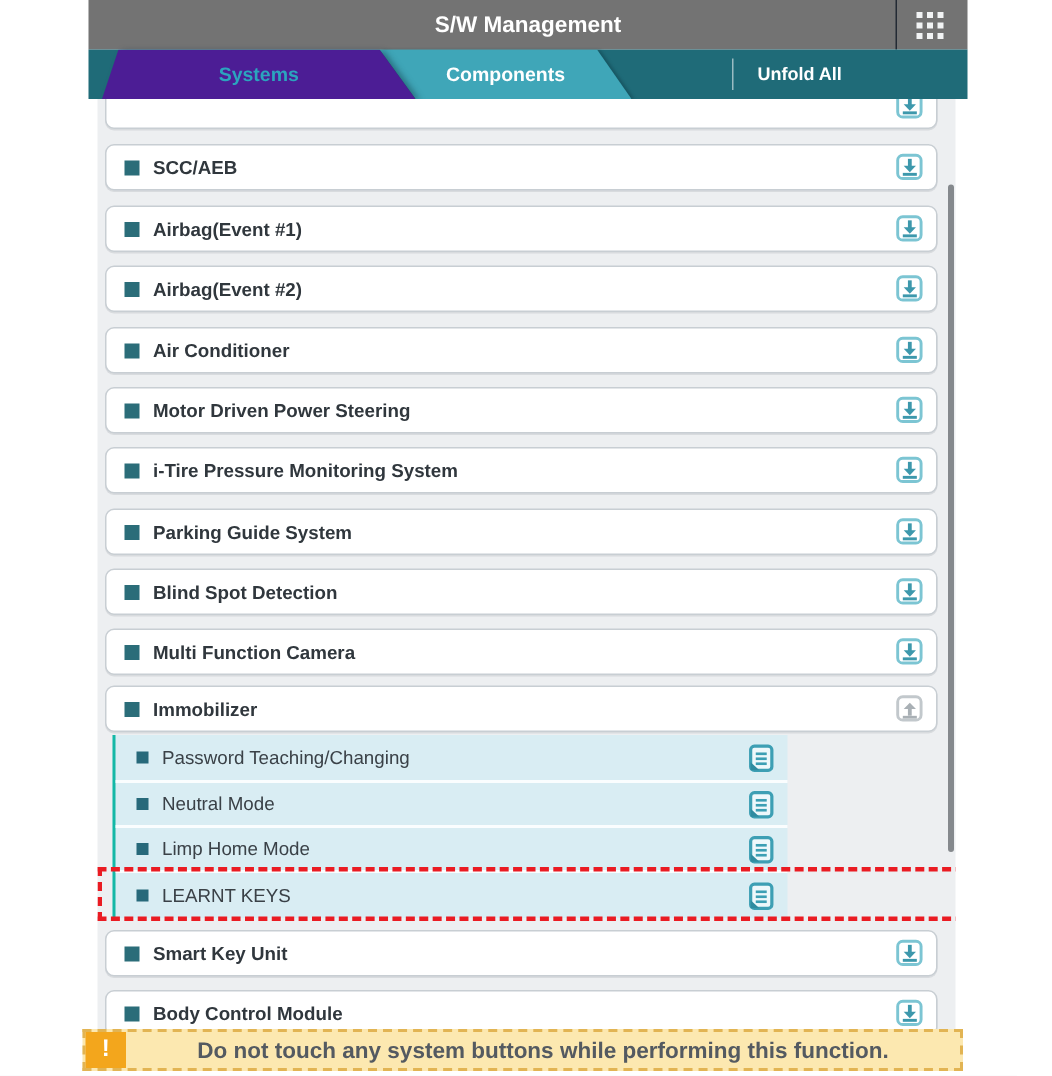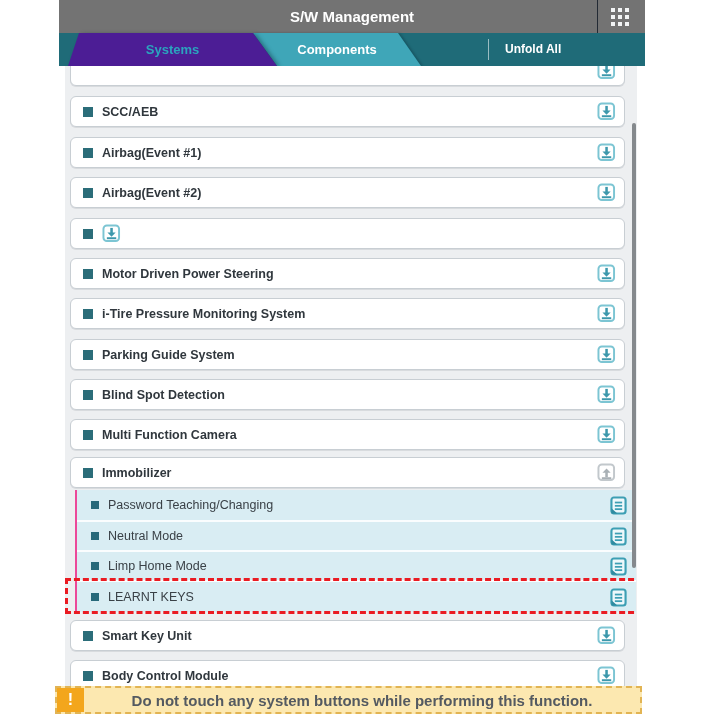--- a/index.html
+++ b/index.html
@@ -34,21 +34,21 @@
 
   .sys-item { position:absolute; left:5px; width:555px; height:31px; background:#ffffff;
               border:1px solid #c8ced3; border-radius:6px; box-shadow:0 1px 0 rgba(120,130,140,.18);
               display:flex; align-items:center; padding:0 8px 0 12px; cursor:pointer; }
   .bullet { width:10px; height:10px; background:#2b6d79; margin-right:9px; flex:0 0 auto; }
   .sys-label { font-size:12.5px; font-weight:bold; color:#30373d; flex:1 1 auto; white-space:nowrap; }
   .icon-btn { width:19px; height:19px; flex:0 0 auto; cursor:pointer; }
   .icon-btn svg { display:block; }
 
   
-  .sub-container { position:absolute; left:10px; top:424px; width:561px; background:#d9edf3; border-left:2px solid #ec4899; }
+  .sub-container { position:absolute; left:10px; top:424px; width:450px; background:#d9edf3; border-left:2px solid #14b8a6; }
   .sub-row { height:30px; display:flex; align-items:center; padding:0 8px 0 14px; cursor:pointer; }
   .sub-row + .sub-row { border-top:2px solid rgba(255,255,255,.85); }
   .sub-row.last { height:32px; }
   .sub-bullet { width:8px; height:8px; background:#27697a; margin-right:9px; flex:0 0 auto; }
   .sub-label { font-size:12.5px; color:#3a4147; flex:1 1 auto; white-space:nowrap; }
 
   .highlight-box { position:absolute; left:0; top:512px; width:578px; height:36px;
                    border:3px dashed #ea1b22; pointer-events:none; z-index:5; }
 
   .scroll-thumb { position:absolute; left:567px; top:57px; width:4px; height:445px; background:#85898d; border-radius:2px; }
@@ -153,20 +153,21 @@
       <span class="sys-label">Airbag(Event #2)</span>
       <span class="icon-btn">
           <svg width="19" height="19" viewBox="0 0 19.5 19.5">
             <use href="#dl-icon"></use>
           </svg>
         </span>
     </div>
 
     <div class="sys-item" style="top:152px">
       <span class="bullet"></span>
+      <span class="sys-label">Air Conditioner</span>
       <span class="icon-btn">
           <svg width="19" height="19" viewBox="0 0 19.5 19.5">
             <use href="#dl-icon"></use>
           </svg>
         </span>
     </div>
 
     <div class="sys-item" style="top:192px">
       <span class="bullet"></span>
       <span class="sys-label">Motor Driven Power Steering</span>

